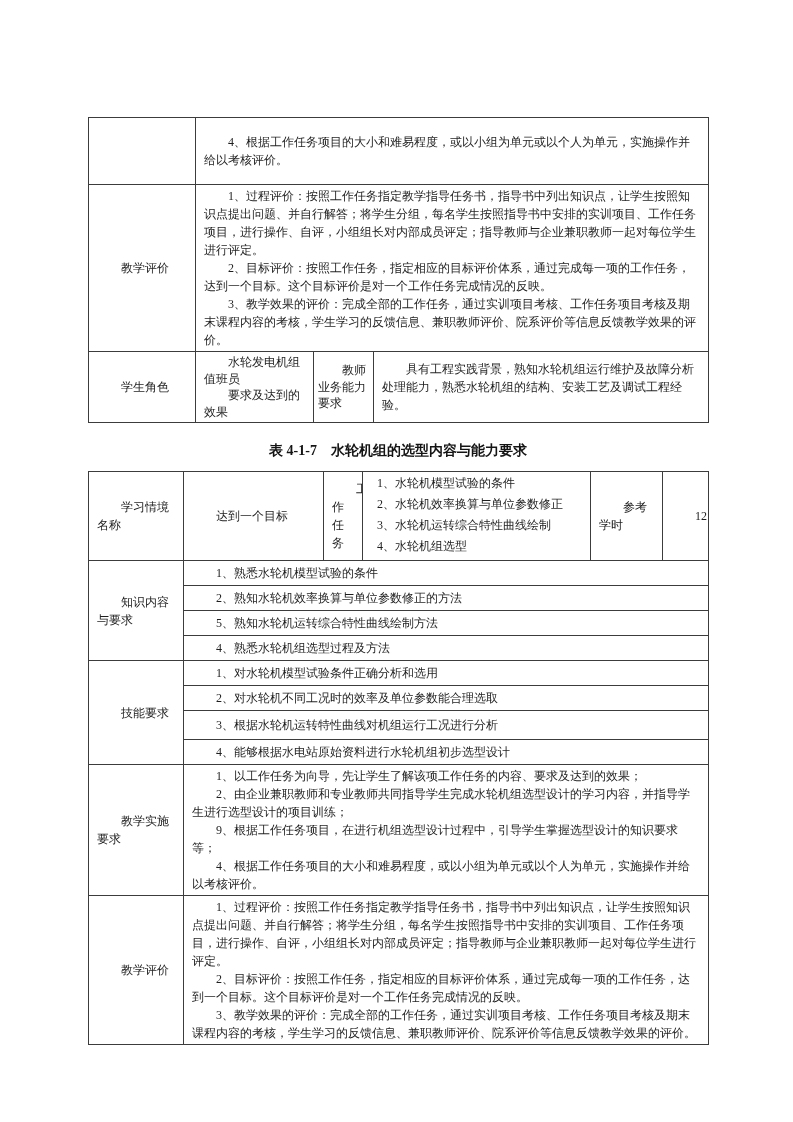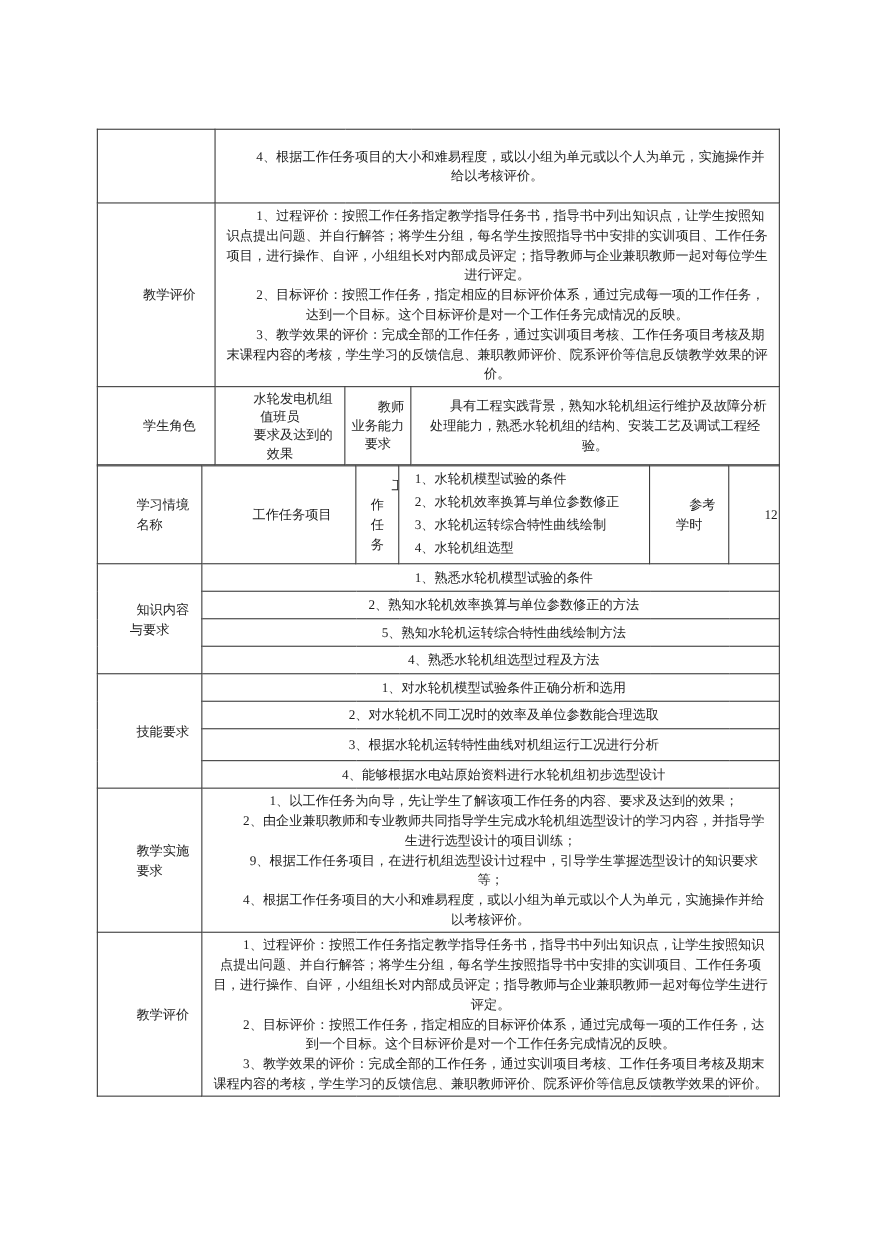--- a/index.html
+++ b/index.html
@@ -14,21 +14,21 @@
   table.doc-table {
     width:620px; table-layout:fixed; border-collapse:collapse;
     font-size:12px; line-height:18px;
   }
   table.doc-table td {
     border:1px solid #3c3c3c; vertical-align:middle;
     padding:2px 8px; overflow:hidden;
   }
   td.lbl { padding:2px 6px; text-align:left; }
   td.vtop { vertical-align:top; }
-  .para { margin:0; text-indent:2em;text-align:center; }
+  .para { margin:0; text-indent:2em; }
   .tight { line-height:16.5px; }
   td.narrow { padding:2px 1px; }
   td.hours-val { padding:2px 6px; }
   td.hours-lbl { padding:2px 7px; }
   .task-item { margin:0 0 2px 0; padding-left:10px; text-indent:0; line-height:19px; }
 
   .tbl-title {
     margin:18px 0 11px 0; text-align:center;
     font-size:14px; font-weight:bold; line-height:19px; color:#141414;
   }
@@ -78,37 +78,38 @@
         <td class="tight" style="padding:2px 4px">
           <p class="para">教师业务能力要求</p>
         </td>
         <td>
           <p class="para">具有工程实践背景，熟知水轮机组运行维护及故障分析处理能力，熟悉水轮机组的结构、安装工艺及调试工程经验。</p>
         </td>
       </tr>
     </tbody>
       </table>
 
+    <div class="tbl-title">表 4-1-7　水轮机组的选型内容与能力要求</div>
 
     <table class="doc-table">
       <colgroup>
           <col style="width:95px">
           <col style="width:140px">
           <col style="width:39px">
           <col style="width:228px">
           <col style="width:72px">
           <col style="width:46px">
         </colgroup>
       <tbody>
           <tr style="height:86px">
         <td class="lbl">
           <p class="para">学习情境名称</p>
         </td>
         <td>
-          <p class="para">工作任务项目</p>
+          <p class="para">达到一个目标</p>
         </td>
         <td class="narrow">
           <p class="para">工作任务</p>
         </td>
         <td style="padding:2px 4px">
           <p class="task-item">1、水轮机模型试验的条件</p>
           <p class="task-item">2、水轮机效率换算与单位参数修正</p>
           <p class="task-item">3、水轮机运转综合特性曲线绘制</p>
           <p class="task-item">4、水轮机组选型</p>
         </td>

